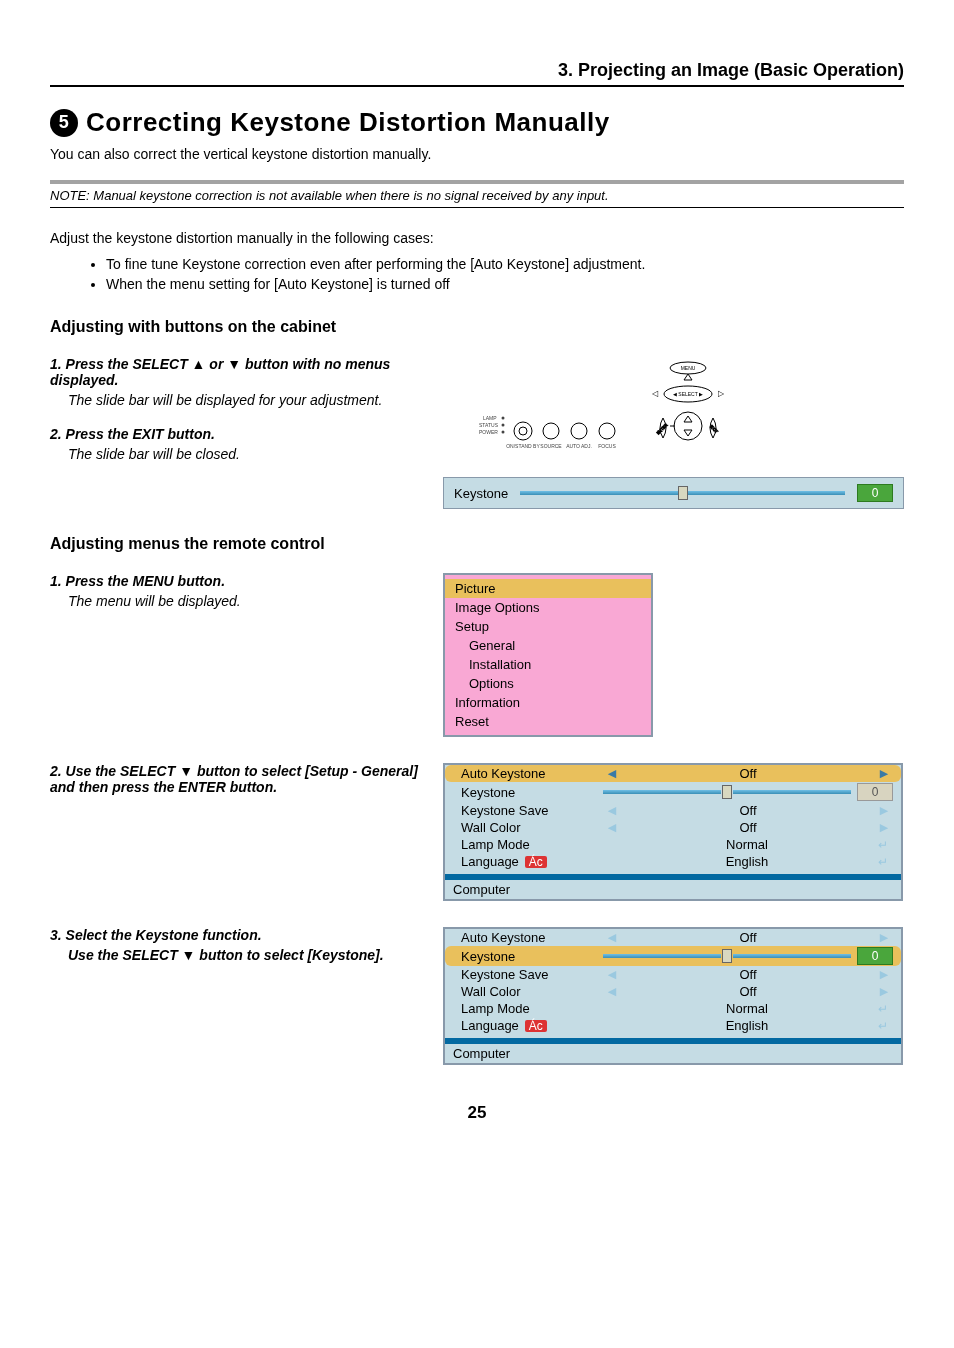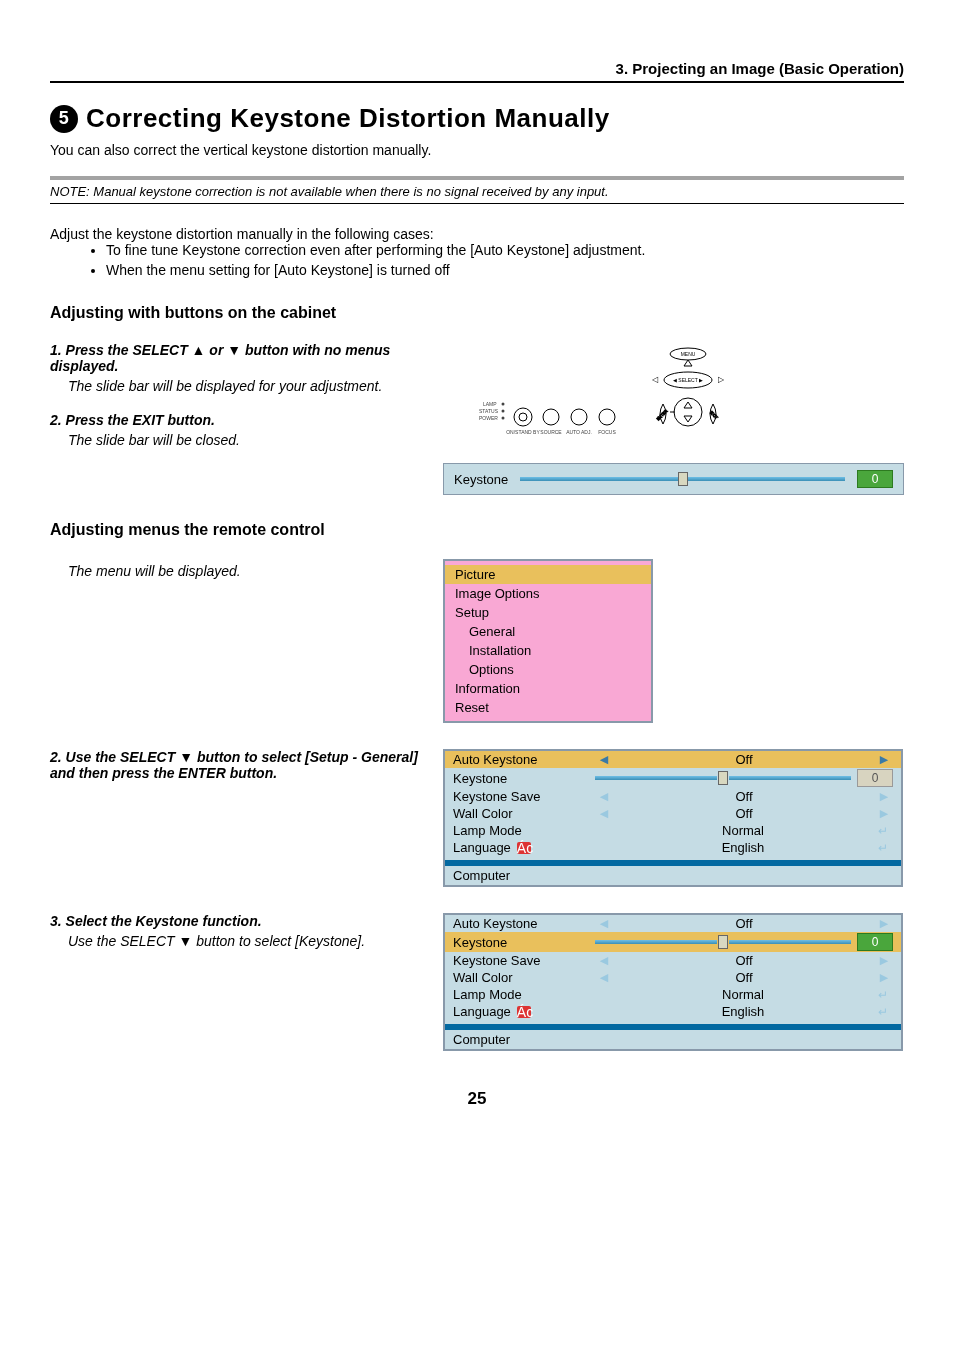--- a/index.html
+++ b/index.html
@@ -7,21 +7,21 @@
     font-family: Arial, Helvetica, sans-serif;
     font-size: 14px;
     color: #000;
     background: #fff;
     width: 954px;
     padding: 60px 50px 40px 50px;
   }
   .chapter-header {
     text-align: right;
     font-weight: bold;
-    font-size: 15px;
+    font-size: 18px;
     border-bottom: 2px solid #000;
     padding-bottom: 4px;
     margin-bottom: 20px;
   }
   .section-title {
     font-size: 26px;
     font-weight: 900;
     letter-spacing: 0.5px;
     display: flex;
     align-items: center;
@@ -42,21 +42,21 @@
   }
   .lead { font-size: 14px; margin-bottom: 18px; }
   .note-box {
     border-top: 4px solid #a3a3a3;
     border-bottom: 1px solid #000;
     font-style: italic;
     font-size: 13px;
     padding: 4px 0;
     margin-bottom: 22px;
   }
-  .para { margin-bottom: 0; }
+  .para { margin-bottom: 10px; }
   ul.body-bullets { list-style: disc; padding-left: 56px; margin-bottom: 26px; }
   ul.body-bullets li { margin-bottom: 4px; }
   .subhead { font-weight: 900; font-size: 16px; margin-bottom: 20px; }
   .two-col { display: flex; gap: 18px; margin-bottom: 26px; align-items: flex-start; }
   .col-left { width: 375px; flex-shrink: 0; }
   .col-right { flex: 1; }
   .step-title { font-weight: bold; font-style: italic; font-size: 14px; }
   .step-body { font-style: italic; font-size: 14px; margin: 4px 0 18px 18px; }
   .slider-box {
     border: 1px solid #8899aa;
@@ -105,43 +105,44 @@
   .menu-item.sub { padding-left: 24px; }
   .settings-panel {
     border: 2px solid #8899aa;
     background: #c5dce4;
     font-family: Verdana, sans-serif;
     font-size: 13px;
     width: 460px;
   }
   .settings-row {
     display: flex; align-items: center;
-    padding: 1px 8px 1px 0;
+    padding: 1px 8px 1px 8px;
+    border-radius: 6px;
   }
   .settings-row.highlight { background: #e9c05c; }
   .s-label { width: 150px; padding-left: 8px; display:flex; align-items:center; gap:6px;}
   .s-arrow { width: 18px; text-align: center; color: #4da6d9; font-size: 11px; }
   .s-arrow.dim { opacity: 0.35; }
   .s-arrow.dark { color: #3a7aa6; }
   .s-val { flex: 1; text-align: center; }
   .s-enter { width: 20px; text-align: center; color: #4da6d9; font-size: 12px; }
   .s-enter.dim { opacity: 0.35; }
   .mini-slider {
     flex: 1; display: flex; align-items: center; gap: 6px;
   }
   .footer-status {
     border-top: 6px solid #0369a1;
     padding: 2px 8px;
     margin-top: 4px;
   }
   .page-num { text-align: center; font-weight: bold; font-size: 17px; margin-top: 38px; }
   .cabinet-svg { width: 310px; }
   .lang-icon {
-    display:inline-block; width:14px; height:12px;
-    background:#d33; color:#fff; font-size:14px; text-align:center; line-height:12px;
+    display:inline-block; width:22px; height:12px;
+    background:#d33; color:#fff; font-size:12px; text-align:center; line-height:12px;
     border-radius:2px;
   }
 </style>
 </head>
 <body>
 
 <div class="chapter-header">3. Projecting an Image (Basic Operation)</div>
 
 <div class="section-title">
   <span class="bullet-num">5</span>
@@ -226,20 +227,21 @@
       </div>
       <span class="val-box">0</span>
     </div>
   </div>
 </div>
 
 <div class="subhead">Adjusting menus the remote control</div>
 
 <div class="two-col">
   <div class="col-left">
+    <p class="step-title">1. Press the MENU button.</p>
     <p class="step-body">The menu will be displayed.</p>
   </div>
   <div class="col-right">
     <div class="menu-panel">
       <div class="menu-item highlight">Picture</div>
       <div class="menu-item">Image Options</div>
       <div class="menu-item">Setup</div>
       <div class="menu-item sub">General</div>
       <div class="menu-item sub">Installation</div>
       <div class="menu-item sub">Options</div>
@@ -298,21 +300,21 @@
         <span class="s-enter dim">↵</span>
       </div>
       <div class="footer-status">Computer</div>
     </div>
   </div>
 </div>
 
 <div class="two-col">
   <div class="col-left">
     <p class="step-title">3. Select the Keystone function.</p>
-    <p class="step-body" style="margin-left:18px;">Use the SELECT ▼ button to select [Keystone].</p>
+    <p class="step-body" style="margin-left:18px;font-weight:bold;">Use the SELECT ▼ button to select [Keystone].</p>
   </div>
   <div class="col-right">
     <div class="settings-panel">
       <div class="settings-row">
         <span class="s-label">Auto Keystone</span>
         <span class="s-arrow dim">◀</span>
         <span class="s-val">Off</span>
         <span class="s-arrow dim">▶</span>
       </div>
       <div class="settings-row highlight">

